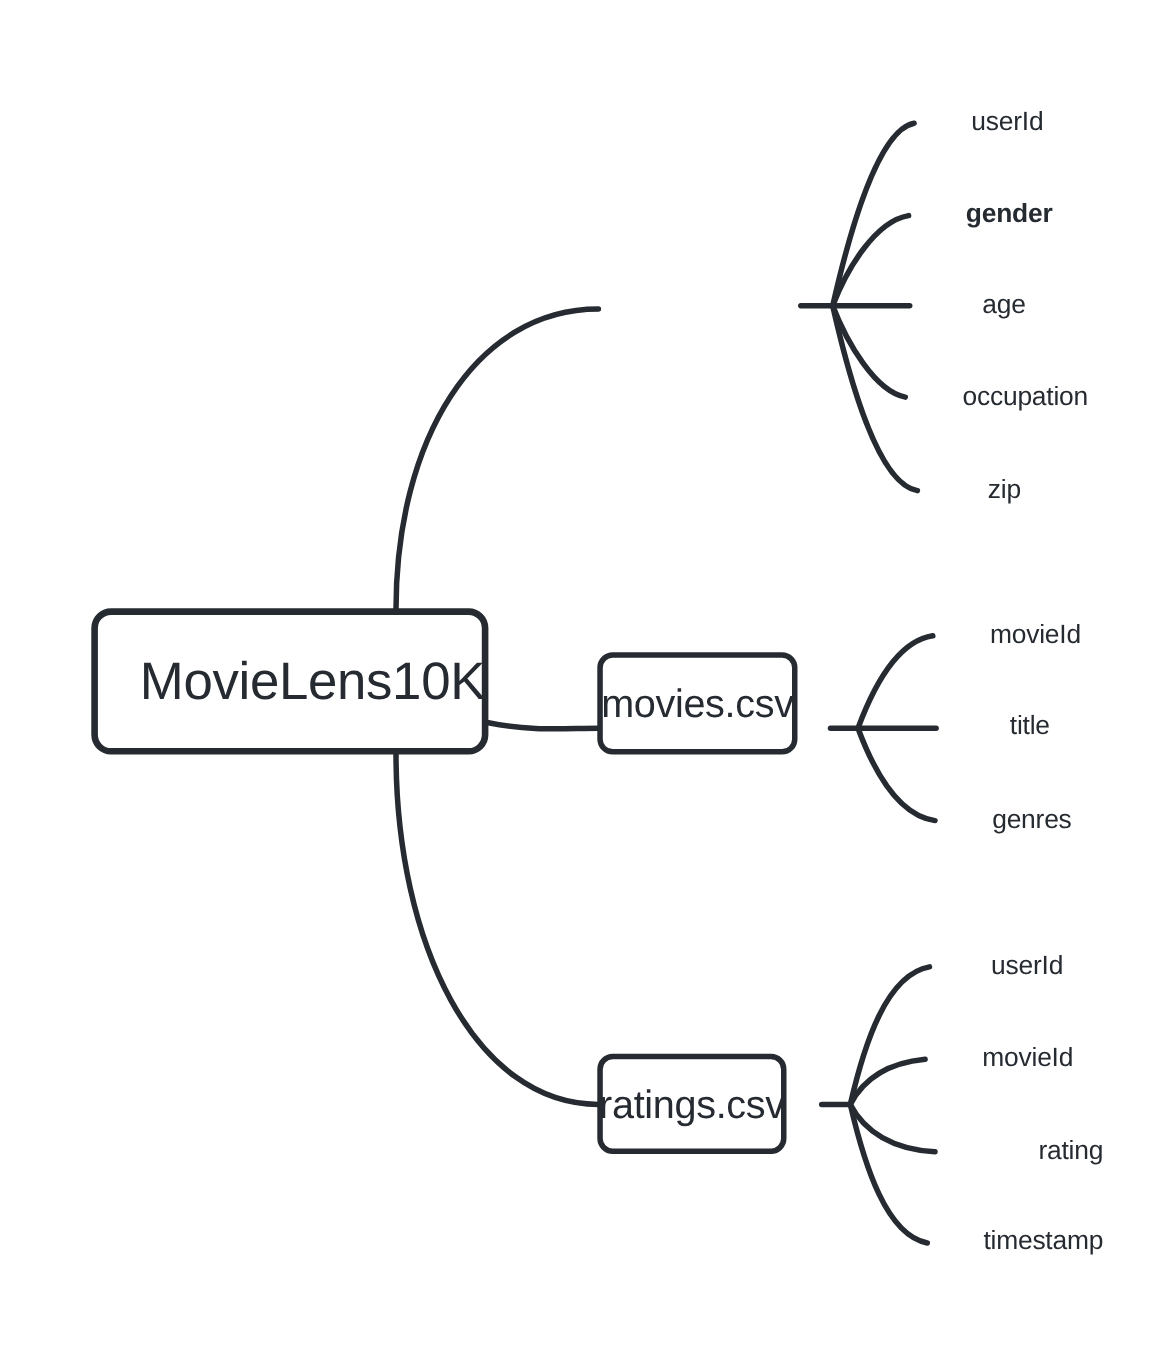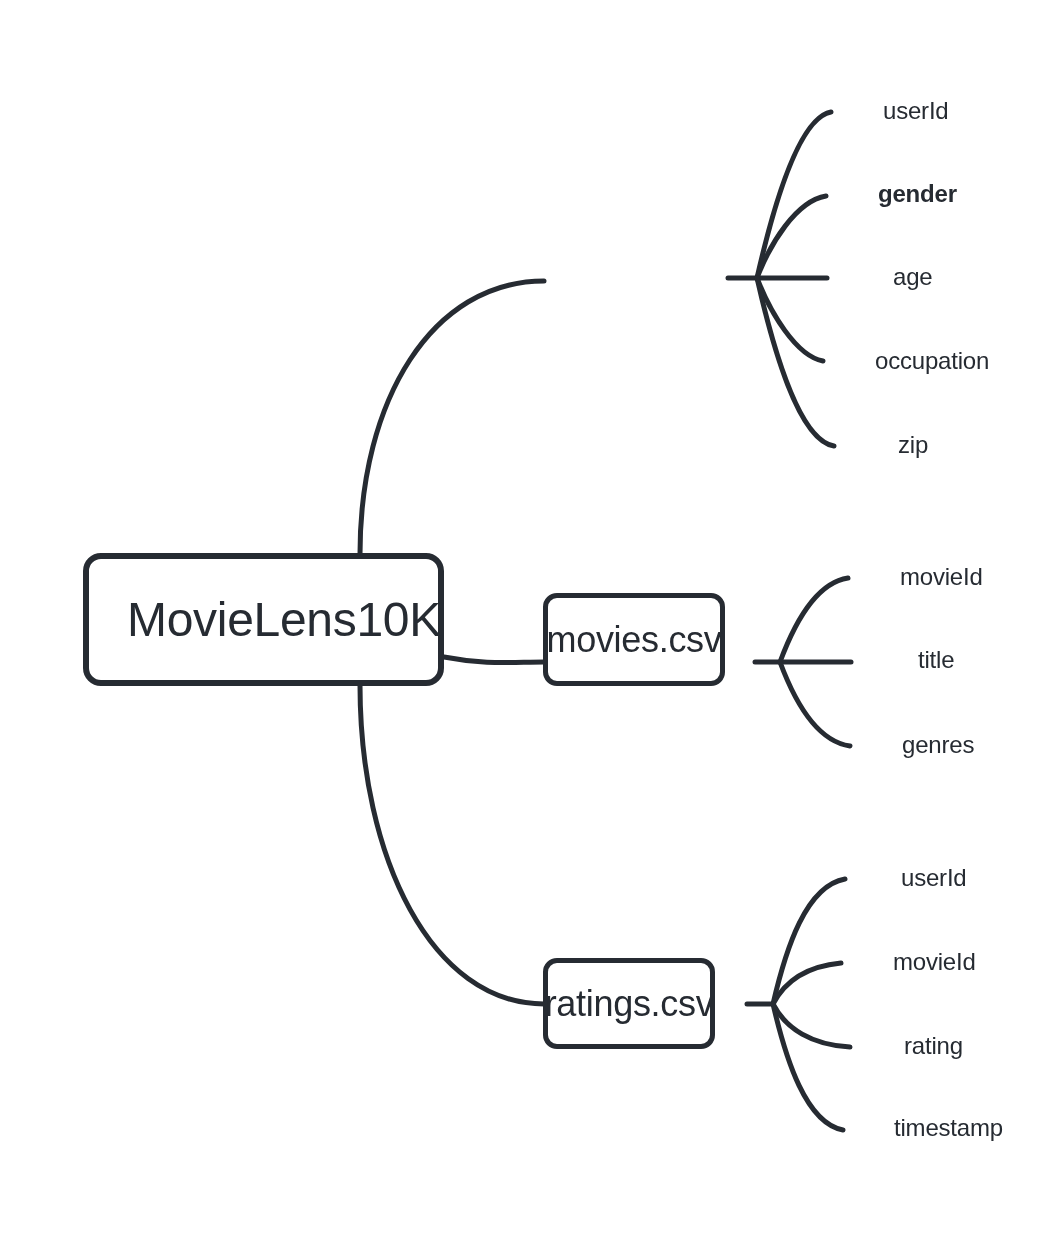--- a/index.html
+++ b/index.html
@@ -104,16 +104,16 @@
   <div class="leaf" style="left:853px; top:278px;">age</div>
   <div class="leaf" style="left:835px; top:362px;">occupation</div>
   <div class="leaf" style="left:858px; top:446px;">zip</div>
 
   <div class="leaf" style="left:860px; top:578px;">movieId</div>
   <div class="leaf" style="left:878px; top:661px;">title</div>
   <div class="leaf" style="left:862px; top:746px;">genres</div>
 
   <div class="leaf" style="left:861px; top:879px;">userId</div>
   <div class="leaf" style="left:853px; top:963px;">movieId</div>
-  <div class="leaf" style="left:864px; top:1047px;">rating</div>
+  <div class="leaf" style="left:904px; top:1047px;">rating</div>
   <div class="leaf" style="left:854px; top:1129px;">timestamp</div>
 
 </div>
 
 </body></html>

